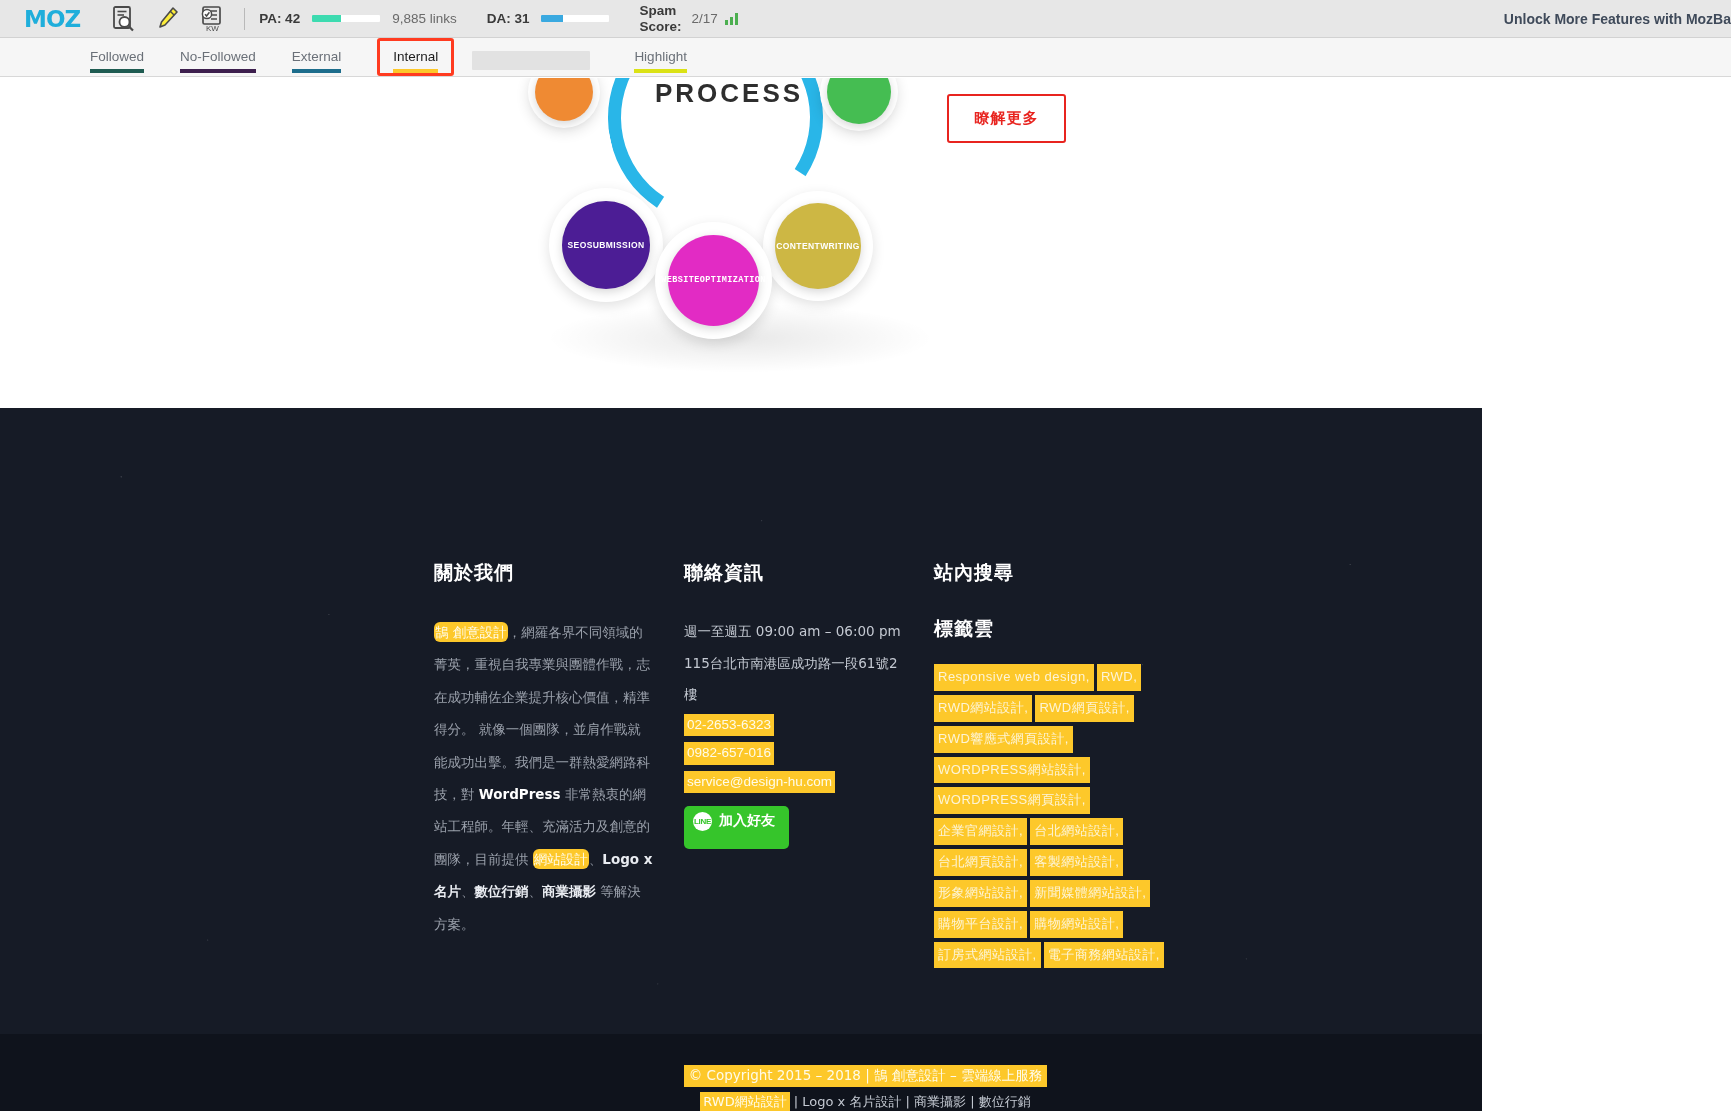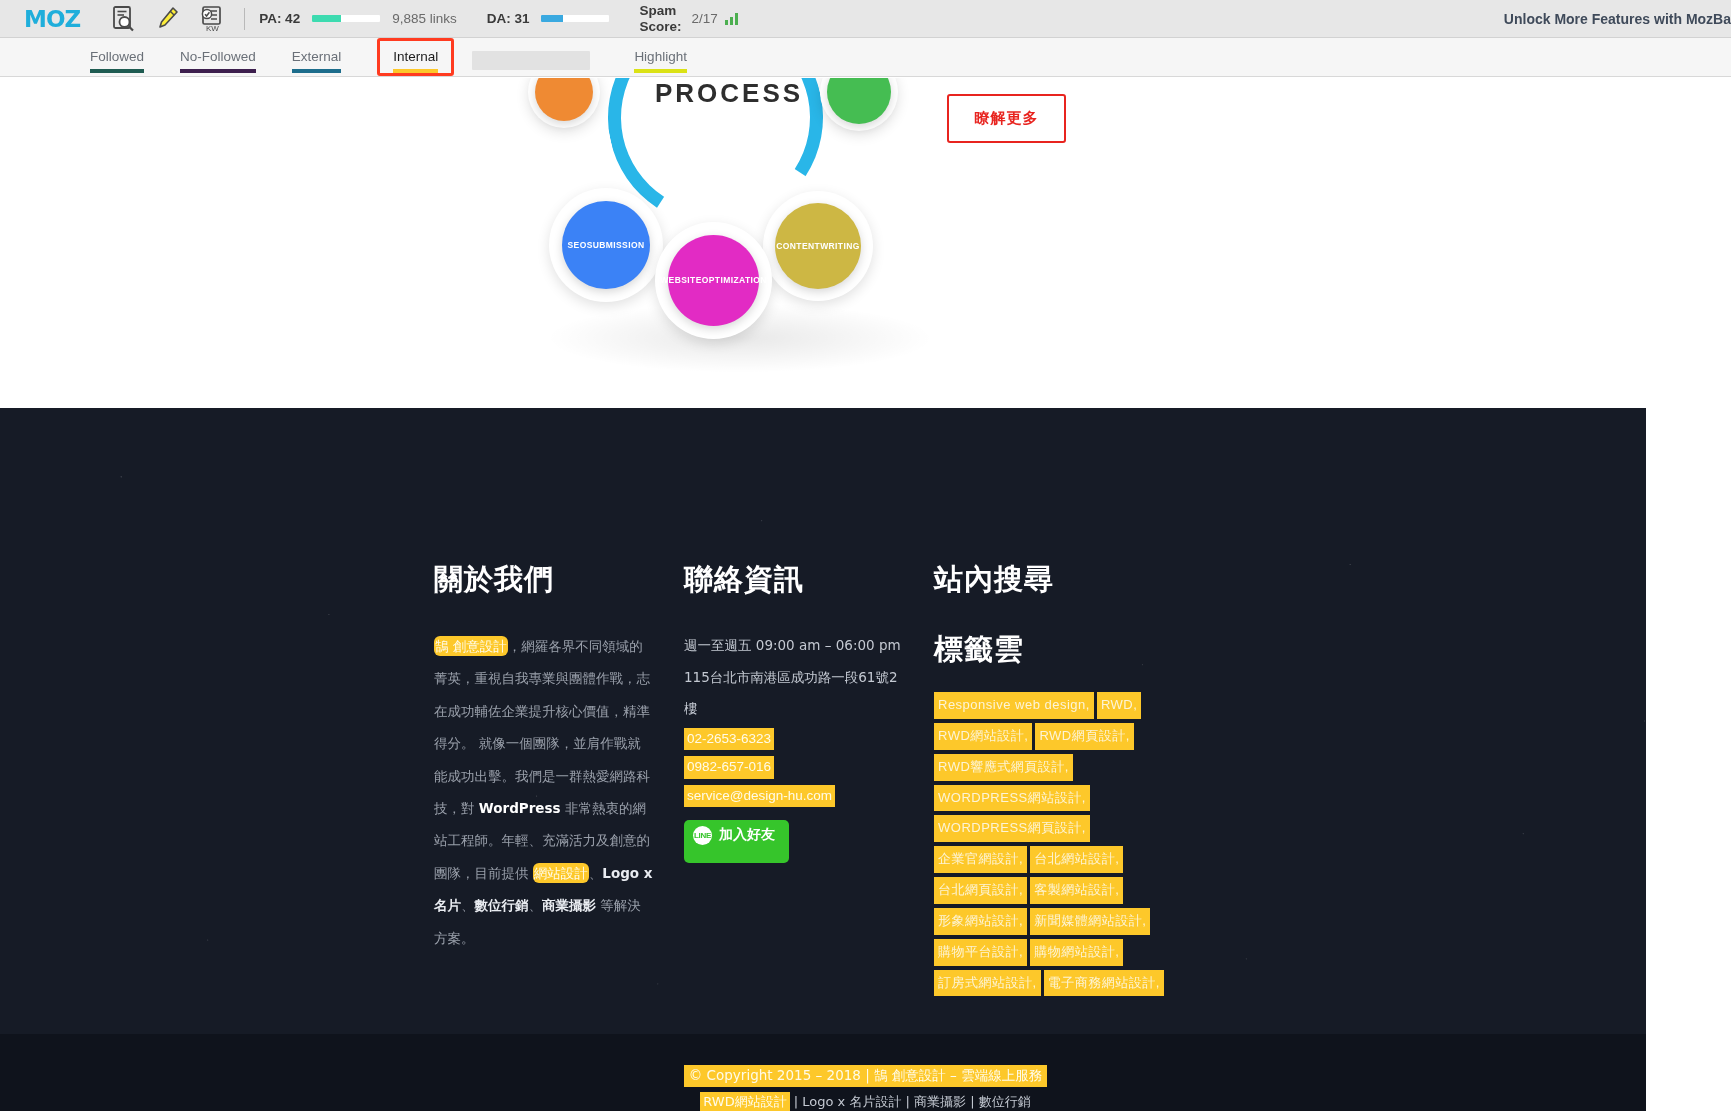--- a/index.html
+++ b/index.html
@@ -76,21 +76,21 @@
   .subnav-item.active .lbl { color: #1c1c1c; }
   .subnav-blank {
     width: 118px; height: 19px; background: #e2e2e2;
     margin: 13px 44px 0 8px; border-radius: 1px;
   }
   .subnav-item.highlight { padding-top: 11px; text-align: center; }
 
   
   .page {
     position: absolute; top: 78px; left: 0;
-    width: 1646px; height: 1033px;
+    width: 1482px; height: 1033px;
     background: #ffffff; overflow: hidden;
   }
 
   
   .hero {
     position: relative; height: 330px; background: #fff;
   }
   .process-word {
     position: absolute; left: 655px; top: 0px;
     font-size: 26px; font-weight: bold; letter-spacing: 3px;
@@ -145,21 +145,21 @@
       radial-gradient(1px 1px at 12% 85%, rgba(255,255,255,.16), transparent),
       radial-gradient(1px 1px at 38% 92%, rgba(255,255,255,.14), transparent),
       radial-gradient(1px 1px at 72% 88%, rgba(255,255,255,.15), transparent);
   }
   .footer-inner {
     position: absolute; left: 434px; top: 0; width: 1000px; height: 100%;
     display: flex;
   }
   .fcol { width: 250px; padding-right: 30px; padding-top: 152px; }
   .fcol h3 {
-    font-size: 29px; color: #ffffff; font-weight: bold;
+    font-size: 19px; color: #ffffff; font-weight: bold;
     letter-spacing: 1px; margin-bottom: 30px;
     font-family: "DejaVu Sans", sans-serif;
   }
   .fbody {
     font-size: 13.5px; color: #9aa0ab; line-height: 2.4;
     font-family: "DejaVu Sans", sans-serif;
   }
   .hl {
     background: #fdc82a; color: #fffbe8; padding: 2px 1px;
     box-decoration-break: clone; border-radius: 6px; -webkit-box-decoration-break: clone;
@@ -330,33 +330,33 @@
     <div class="bubble" id="bub3" style="left: 535px; top: -15px; width: 58px; height: 58px; font-size: 8px; background: rgb(239, 138, 51);">
         <div></div>
       </div>
 
     <div class="b-white-ring" style="left:820px; top:-25px; width:78px; height:78px;"></div>
     <div class="bubble" id="bub4" style="left: 827px; top: -18px; width: 64px; height: 64px; font-size: 8px; background: rgb(69, 189, 82);">
         <div></div>
       </div>
 
     <div class="b-white-ring" style="left:549px; top:110px; width:114px; height:114px;"></div>
-    <div class="bubble" id="bub0" style="left: 562px; top: 123px; width: 88px; height: 88px; font-size: 8.5px; background: #3b82f6;">
+    <div class="bubble" id="bub0" style="left: 562px; top: 123px; width: 88px; height: 88px; font-size: 8.5px; background: #4c1d95;">
         <div>SEO</div>
         <div>SUBMISSION</div>
       </div>
 
     <div class="b-white-ring" style="left:763px; top:113px; width:110px; height:110px;"></div>
     <div class="bubble" id="bub1" style="left: 775px; top: 125px; width: 86px; height: 86px; font-size: 8.5px; background: rgb(205, 183, 68);">
         <div>CONTENT</div>
         <div>WRITING</div>
       </div>
 
     <div class="b-white-ring" style="left:655px; top:144px; width:117px; height:117px;"></div>
-    <div class="bubble" id="bub2" style="left: 668px; top: 157px; width: 91px; height: 91px; font-size: 8.5px; background: rgb(226, 43, 196);">
+    <div class="bubble" id="bub2" style="left: 668px; top: 157px; width: 91px; height: 91px; font-size: 8.5px; background: rgb(226, 43, 196); font-family: Liberation Mono, monospace;">
         <div>WEBSITE</div>
         <div>OPTIMIZATION</div>
       </div>
 
     <div class="cta-box">
       <span>瞭解更多</span>
     </div>
   </div>
 
   <div class="footer">

